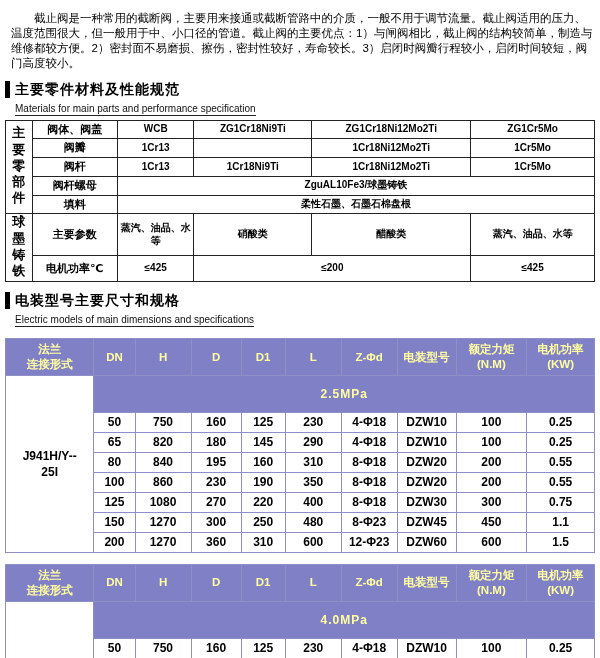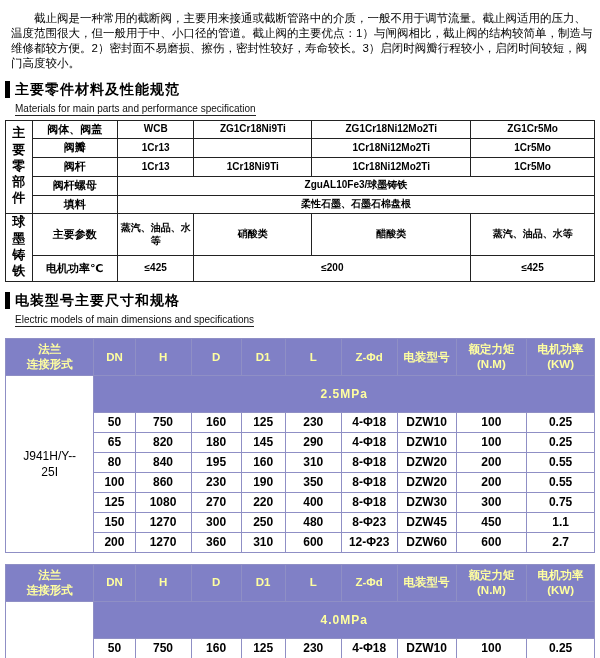--- a/index.html
+++ b/index.html
@@ -50,21 +50,21 @@
   }
   .etable th {
     background:var(--e-head-bg); color:var(--e-head-text);
     font-size:11.5px; font-weight:bold; padding:3px 1px; line-height:1.3;
   }
   .etable td.pressure {
     background:var(--e-head-bg); color:var(--e-head-text);
     font-weight:bold; font-size:12px; padding:11px; letter-spacing:1px;
   }
   .etable td.model {
-    background:#fff; color:#000; font-weight:normal; font-size:12px;
+    background:#fff; color:#000; font-weight:bold; font-size:12px;
     padding:2px; line-height:1.35;
   }
   .etable td.dval {
     background:#fff; color:#000; font-weight:bold; font-size:12px;
     padding:2px 1px; line-height:1.25;
   }
 </style>
 </head>
 <body>
 
@@ -267,21 +267,21 @@
             </tr>
             <tr>
               <td class="dval">200</td>
               <td class="dval">1270</td>
               <td class="dval">360</td>
               <td class="dval">310</td>
               <td class="dval">600</td>
               <td class="dval">12-Φ23</td>
               <td class="dval">DZW60</td>
               <td class="dval">600</td>
-              <td class="dval">2.7</td>
+              <td class="dval">1.5</td>
             </tr>
           </tbody>
         </table>
         <table class="etable">
           <colgroup>
             <col style="width: 15%;">
             <col style="width: 7%;">
             <col style="width: 9.5%;">
             <col style="width: 8.5%;">
             <col style="width: 7.5%;">

